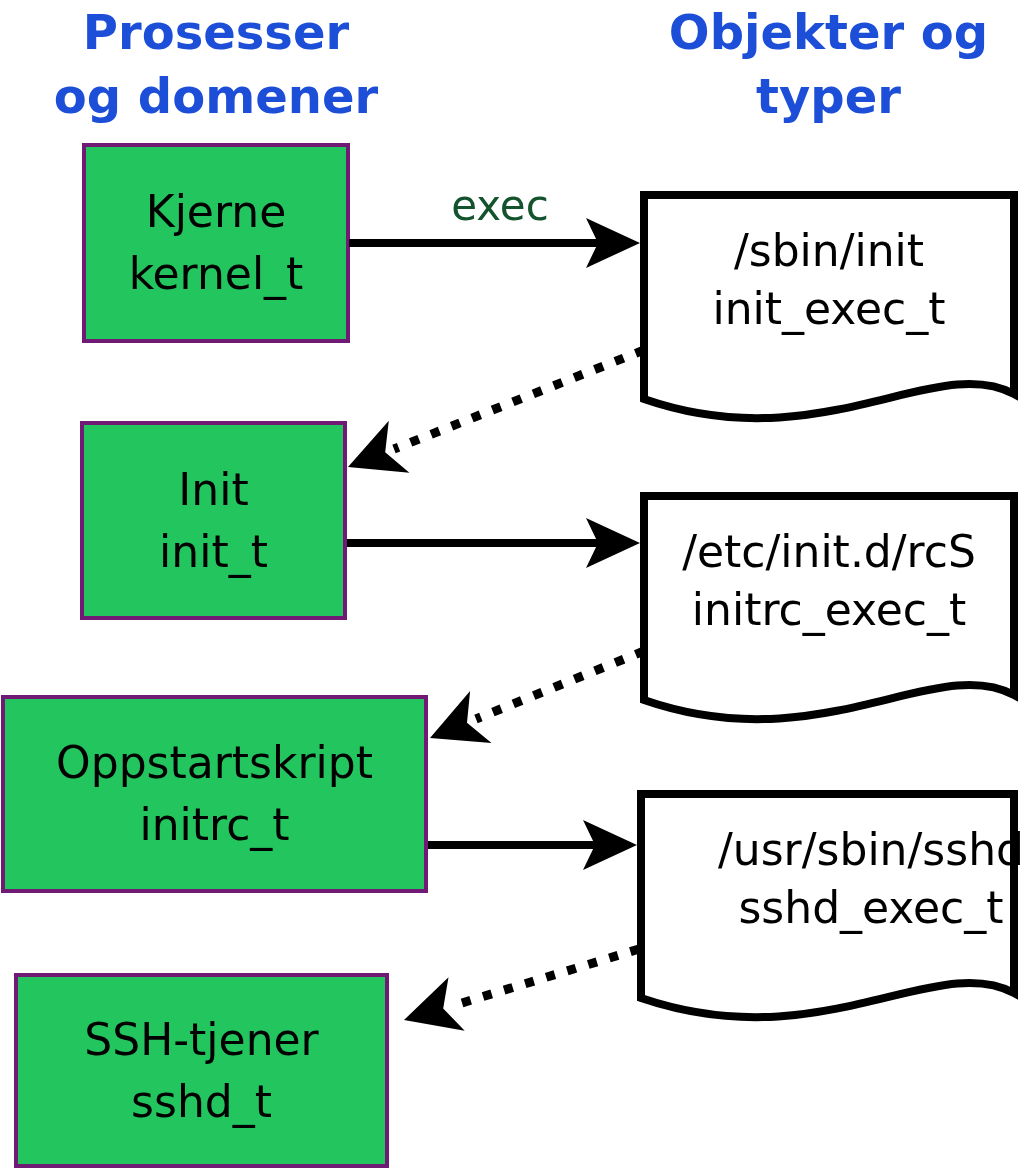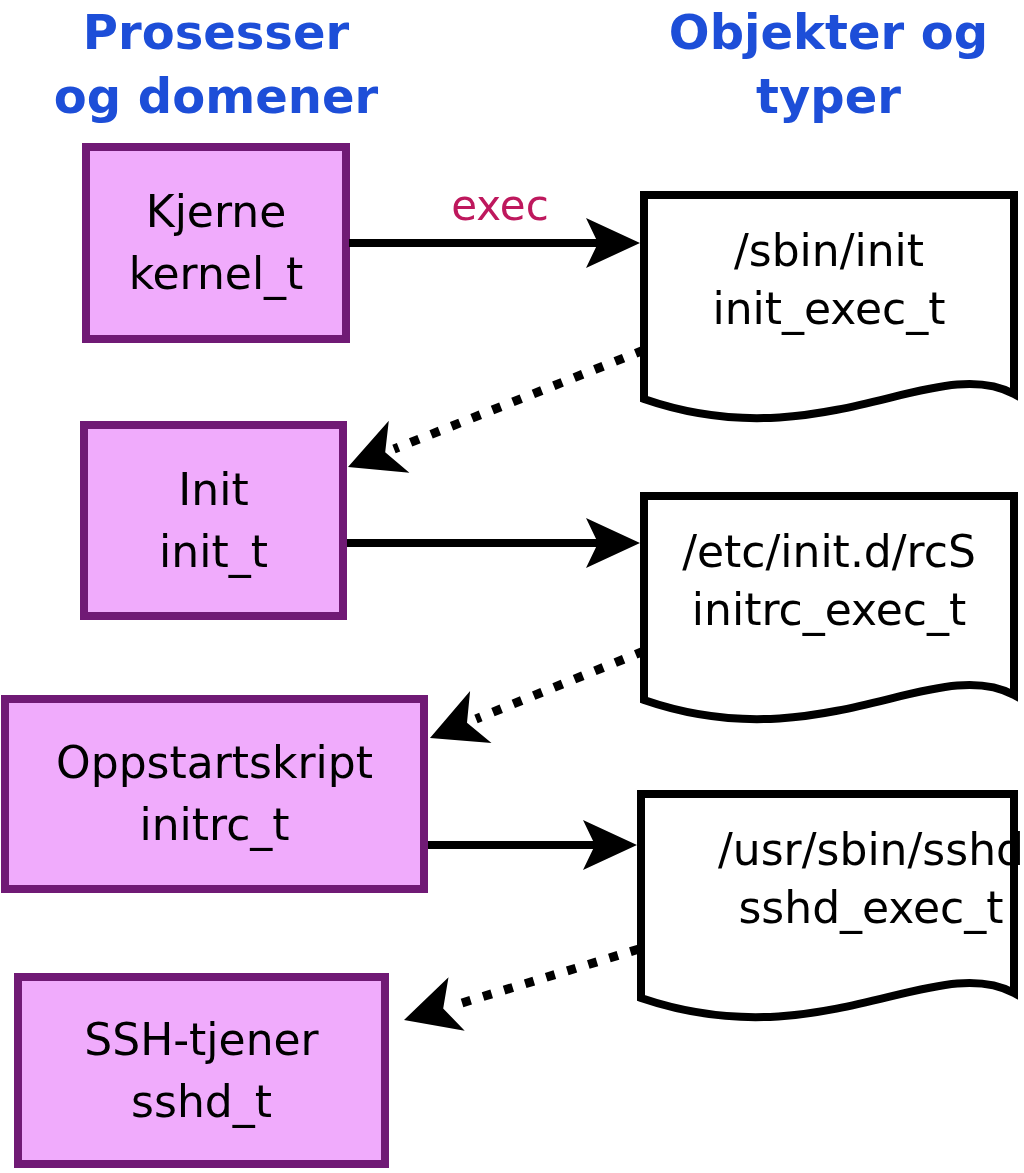--- a/index.html
+++ b/index.html
@@ -16,22 +16,22 @@
     font-weight:bold;
     font-size:48px;
     line-height:64px;
     text-align:center;
     white-space:pre-line;
     color:#1d4ed8;
   }
   .pbox {
     position:absolute;
     box-sizing:border-box;
-    border:8px solid #701a75;
-    background:#f0abfc;
+    border:4px solid #701a75;
+    background:#22c55e;
     display:flex;
     flex-direction:column;
     align-items:center;
     justify-content:center;
     text-align:center;
   }
   .pbox span, .dlabel span {
     display:block;
     font-size:44px;
     line-height:62px;
@@ -44,21 +44,21 @@
     align-items:center;
     justify-content:center;
     text-align:center;
   }
   .dlabel span { line-height:58px; }
   .edge-label {
     position:absolute;
     font-size:42px;
     line-height:46px;
     text-align:center;
-    color:#be185d;
+    color:#14532d;
   }
   svg.layer {
     position:absolute;
     left:0; top:0;
     width:1024px; height:1173px;
     pointer-events:none;
   }
 </style>
 </head>
 <body>

